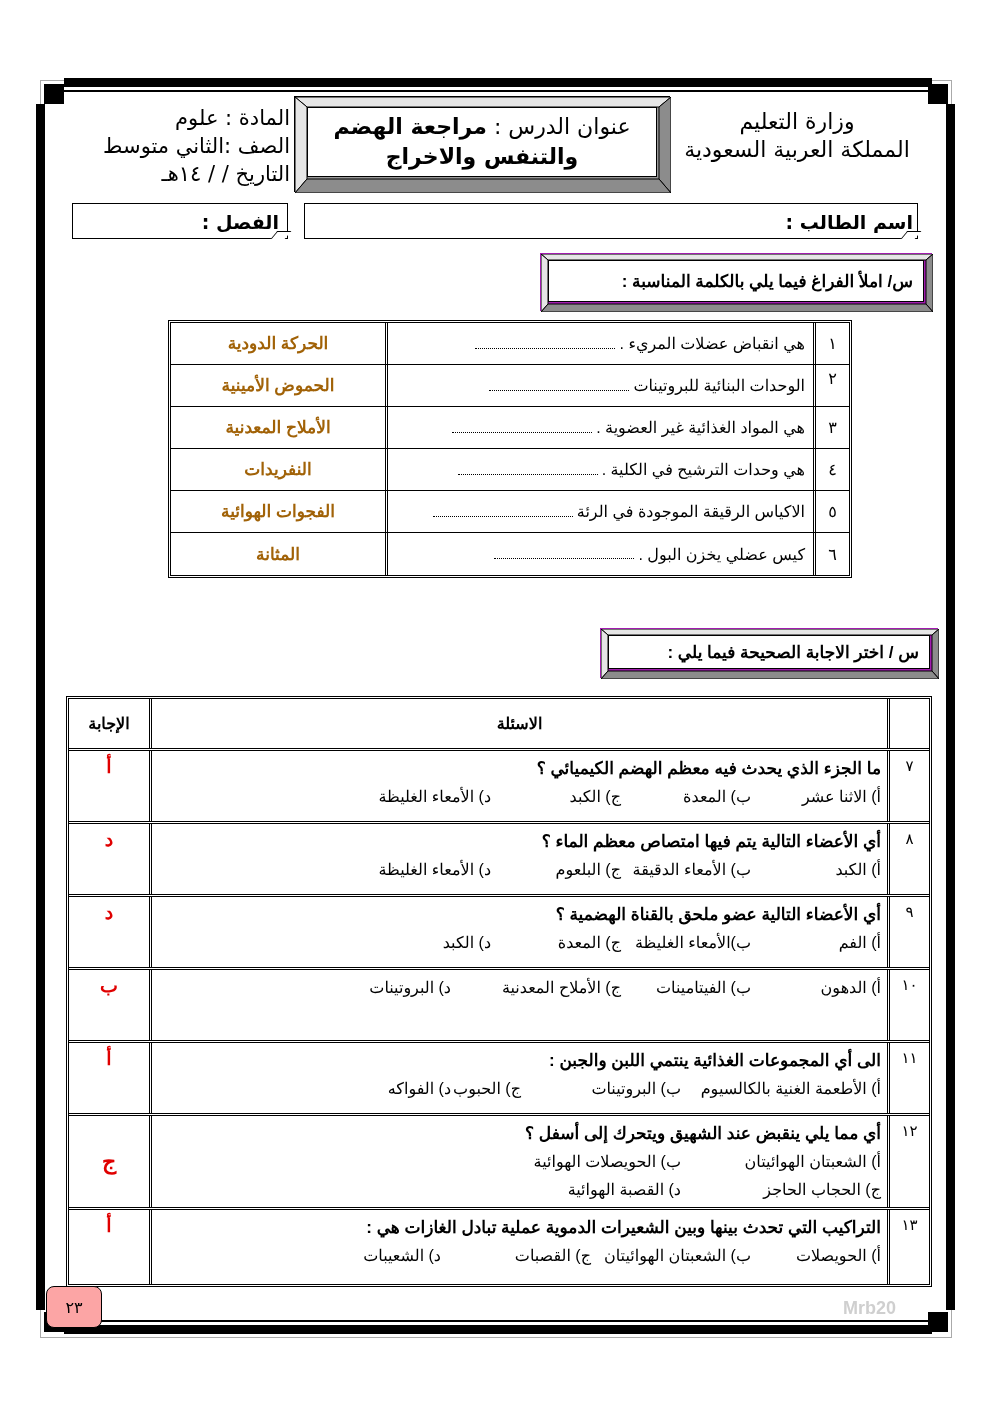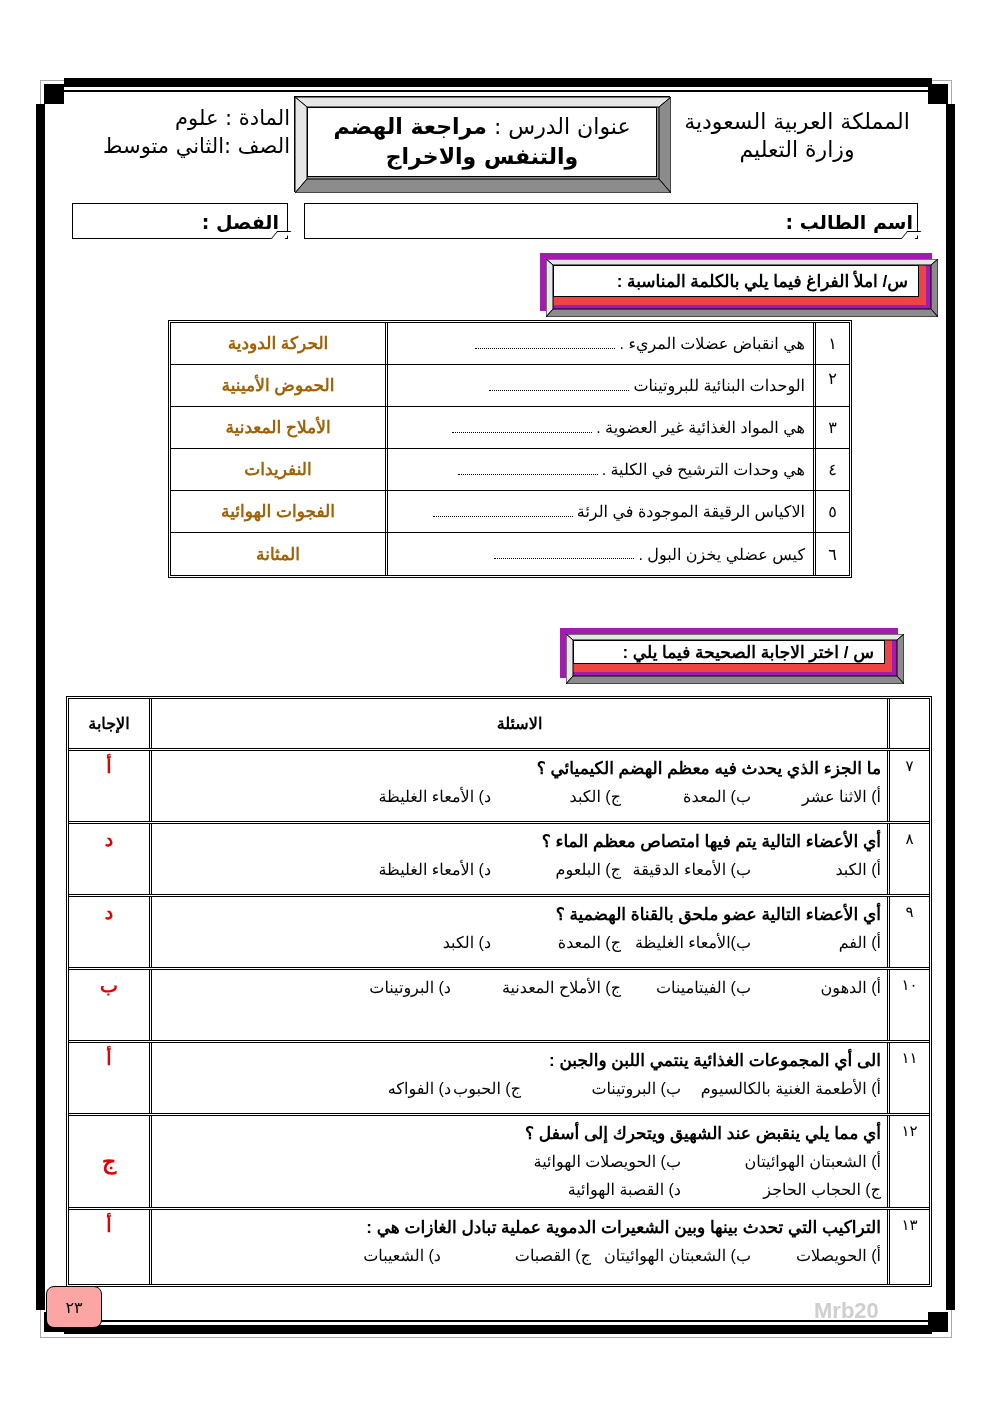--- a/index.html
+++ b/index.html
@@ -29,24 +29,24 @@
     .bevel-box .lt { position: absolute; left: 0; top: 0; right: 0; bottom: 0; }
 
     .title-box { left: 294px; top: 96px; width: 376px; height: 96px; }
     .title-box .inner { left: 12px; top: 10px; right: 12px; bottom: 14px; display: flex; flex-direction: column; align-items: center; justify-content: center; direction: rtl; font-size: 22px; line-height: 30px; }
 
     .name-field { position: absolute; left: 304px; top: 203px; width: 614px; height: 36px; border: 1px solid #000; direction: rtl; padding-right: 4px; font-weight: bold; font-size: 19px; line-height: 36px; }
     .class-field { position: absolute; left: 72px; top: 203px; width: 216px; height: 36px; border: 1px solid #000; direction: rtl; padding-right: 8px; font-weight: bold; font-size: 19px; line-height: 36px; }
     .fold { position: absolute; right: -1px; bottom: -1px; width: 14px; height: 8px; border-top: 1px solid #000; border-left: 1px solid #000; background: #fff; transform: skewX(-40deg); }
 
     
-    .q-banner { position: absolute; background: #ef4444; border: 6px solid #a21caf; }
+    .q-banner { position: absolute; background: #a21caf; border: 1px solid #a21caf; }
     .q-banner .inner { position: absolute; left: 7px; top: 6px; right: 7px; bottom: 8px; background: #fff; border: 1.5px solid #000; direction: rtl; font-family: "Liberation Sans", sans-serif; font-weight: bold; font-size: 17px; display: flex; align-items: center; padding-right: 10px; }
     .q1-banner { left: 540px; top: 253px; width: 392px; height: 58px; }
-    .q2-banner { left: 560px; top: 628px; width: 338px; height: 50px; text-decoration: underline; }
+    .q2-banner { left: 600px; top: 628px; width: 338px; height: 50px; text-decoration: underline; }
 
     
     .fill-table { position: absolute; left: 168px; top: 320px; width: 684px; border: 3px double #000; direction: rtl; font-family: "Liberation Sans", sans-serif; }
     .fill-row { display: flex; height: 42px; border-bottom: 1px solid #000; }
     .fill-row:last-child { border-bottom: none; }
     .fill-num { width: 36px; border-left: 3px double #000; display: flex; align-items: center; justify-content: center; font-size: 16px; }
     .fill-num.top { align-items: flex-start; padding-top: 4px; }
     .fill-text { width: 428px; border-left: 3px double #000; display: flex; align-items: center; padding-right: 8px; font-size: 16px; white-space: nowrap; }
     .dots { display: inline-block; width: 140px; border-bottom: 1px dotted #000; height: 10px; margin: 0 4px; }
     .fill-ans { flex: 1; display: flex; align-items: center; justify-content: center; color: #a16207; font-weight: bold; font-size: 17px; }
@@ -60,40 +60,40 @@
     .mcq-q .stem { font-weight: bold; font-size: 17px; }
     .mcq-opts { display: flex; }
     .mcq-opts span { display: inline-block; }
     .mcq-ans { width: 80px; display: flex; justify-content: center; color: #e00000; font-weight: bold; font-size: 19px; padding-top: 4px; }
     .mcq-ans.mid { align-items: center; padding-top: 0; font-size: 22px; }
     .mcq-header { height: 52px; }
     .mcq-header .mcq-q, .mcq-header .mcq-ans { display: flex; align-items: center; justify-content: center; font-weight: bold; color: #000; font-size: 16px; padding: 0; }
 
     
     .page-num { position: absolute; left: 46px; top: 1286px; width: 56px; height: 42px; border: 1.5px solid #000; border-radius: 8px; background: #fca5a5; display: flex; align-items: center; justify-content: center; font-size: 16px; }
-    .watermark { position: absolute; left: 814px; top: 1298px; font-family: "Liberation Sans", sans-serif; font-weight: bold; font-size: 22px; color: #cfcfcf; }
+    .watermark { position: absolute; left: 843px; top: 1298px; font-family: "Liberation Sans", sans-serif; font-weight: bold; font-size: 18px; color: #cfcfcf; }
   </style>
 </head>
 <body>
 
 <div class="gray-outline"></div>
 <div class="frame-top-thick"></div>
 <div class="frame-top-thin"></div>
 <div class="frame-left-thick"></div>
 <div class="frame-right-thick"></div>
 <div class="frame-bottom-thin"></div>
 <div class="frame-bottom-thick"></div>
 <div class="corner c-tl"></div>
 <div class="corner c-tr"></div>
 <div class="corner c-bl"></div>
 <div class="corner c-br"></div>
 
 <div class="hdr-right">
+  <div>وزارة التعليم</div>
   <div>المملكة العربية السعودية</div>
-  <div>وزارة التعليم</div>
 </div>
 
 <div class="bevel-box title-box">
   <svg class="lt" width="376" height="96" viewBox="0 0 376 96" preserveAspectRatio="none">
     <polygon points="0,0 376,0 364,10 12,10" fill="#e6e6e6" stroke="#000" stroke-width="1"></polygon>
     <polygon points="0,0 12,10 12,82 0,96" fill="#e6e6e6" stroke="#000" stroke-width="1"></polygon>
     <polygon points="376,0 376,96 364,82 364,10" fill="#8c8c8c" stroke="#000" stroke-width="1"></polygon>
     <polygon points="0,96 12,82 364,82 376,96" fill="#8c8c8c" stroke="#000" stroke-width="1"></polygon>
   </svg>
   <div class="inner">
@@ -101,20 +101,21 @@
       <span>عنوان الدرس :</span>
       <b>مراجعة الهضم</b>
     </div>
     <b>والتنفس والاخراج</b>
   </div>
 </div>
 
 <div class="hdr-left">
   <div>المادة : علوم</div>
   <div>الصف :الثاني متوسط</div>
+  <div>التاريخ   /   /   ١٤هـ</div>
 </div>
 
 <div class="name-field">
   <span>اسم الطالب :</span>
   <div class="fold"></div>
 </div>
 <div class="class-field">
   <span>الفصل :</span>
   <div class="fold"></div>
 </div>

